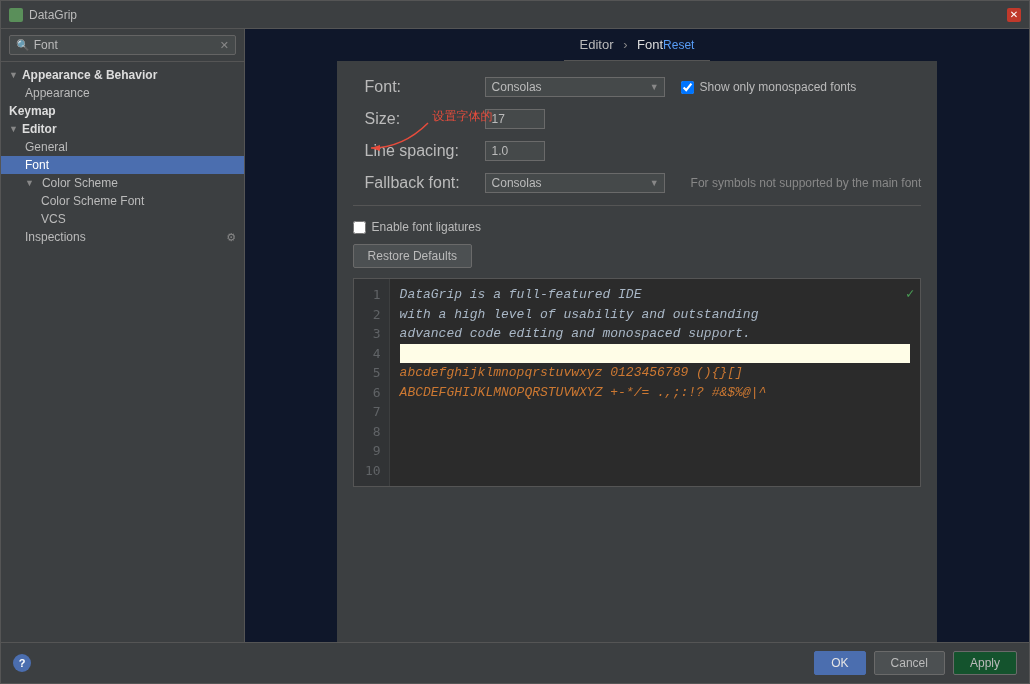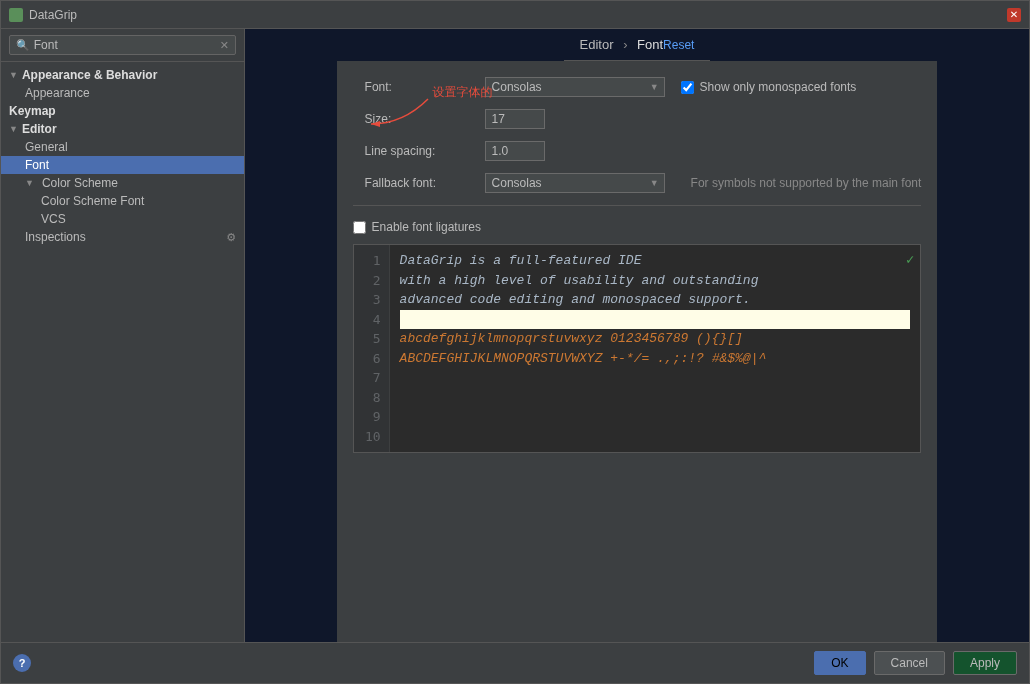--- a/index.html
+++ b/index.html
@@ -35,21 +35,21 @@
 
     .panel-header { display: flex; align-items: center; justify-content: space-between; padding: 8px 16px; border-bottom: 1px solid #555; }
     .breadcrumb { color: #bbb; font-size: 13px; }
     .breadcrumb .separator { margin: 0 6px; color: #888; }
     .breadcrumb .current { color: #ddd; font-weight: 500; }
     .reset-link { color: #589df6; font-size: 12px; cursor: pointer; }
 
     .panel-body { flex: 1; background: #3c3f41; padding: 16px; overflow-y: auto; }
 
     .form-row { display: flex; align-items: center; margin-bottom: 12px; }
-    .form-label { width: 120px; color: #bbb; font-size: 12px; margin-left: 12px; }
+    .form-label { width: 120px; color: #bbb; font-size: 16px; margin-left: 12px; }
     .form-control { display: flex; align-items: center; gap: 16px; }
 
     select.font-select { background: #45494a; border: 1px solid #6a6a6a; color: #bbb; padding: 2px 6px; font-size: 12px; width: 180px; outline: none; cursor: pointer; appearance: none; -webkit-appearance: none; position: relative; }
     .select-wrapper { position: relative; display: inline-block; }
     .select-wrapper::after { content: '▼'; position: absolute; right: 6px; top: 50%; transform: translateY(-50%); color: #888; font-size: 9px; pointer-events: none; }
 
     input.num-input { background: #45494a; border: 1px solid #6a6a6a; color: #bbb; padding: 2px 6px; font-size: 12px; width: 60px; outline: none; }
 
     .checkbox-row { display: flex; align-items: center; gap: 6px; color: #bbb; font-size: 12px; }
     .checkbox-row input[type=checkbox] { cursor: pointer; }
@@ -69,21 +69,21 @@
     .code-line.highlighted { background: #fffde7; color: #333; }
     .code-line.orange-text { color: #cc7832; }
     .check-icon { position: absolute; right: 6px; top: 6px; color: #499c54; font-size: 14px; }
 
     
     .bottom-bar { display: flex; align-items: center; justify-content: space-between; padding: 8px 12px; border-top: 1px solid #555; background: #3c3f41; }
     .bottom-left { display: flex; align-items: center; }
     .help-btn { width: 18px; height: 18px; background: #4b6eaf; border-radius: 50%; display: flex; align-items: center; justify-content: center; color: white; font-size: 11px; font-weight: bold; cursor: pointer; }
     .bottom-right { display: flex; gap: 8px; }
     .btn { padding: 4px 16px; font-size: 12px; border-radius: 2px; cursor: pointer; border: 1px solid; }
-    .btn-ok { background: #4b6eaf; border-color: #4b6eaf; color: #000000; }
+    .btn-ok { background: #4b6eaf; border-color: #4b6eaf; color: #e5e5e5; }
     .btn-cancel { background: #4c5052; border-color: #6a6a6a; color: #bbb; }
     .btn-apply { background: #14532d; border-color: #6a6a6a; color: #bbb; }
 
     .fallback-hint { color: #888; font-size: 12px; margin-left: 10px; }
   </style>
 </head>
 <body>
 
 <div class="window">
 
@@ -213,20 +213,21 @@
         
         <hr class="divider">
 
         
         <div class="enable-ligatures-row">
           <input type="checkbox" style="">
           <span>Enable font ligatures</span>
         </div>
 
         
+        <button class="restore-btn">Restore Defaults</button>
 
         
         <div style="position:relative;height:0;overflow:visible;">
           <div style="position:absolute;left:80px;top:-160px;color:#e74c3c;font-size:12px;pointer-events:none;white-space:nowrap;">
             <span>设置字体的</span>
             <svg style="position:absolute;left:-70px;top:10px;" width="70" height="40" viewBox="0 0 70 40">
               <defs>
                 <marker id="arrowhead" markerWidth="6" markerHeight="4" refX="6" refY="2" orient="auto">
                   <polygon points="0 0, 6 2, 0 4" fill="#e74c3c"></polygon>
                 </marker>

